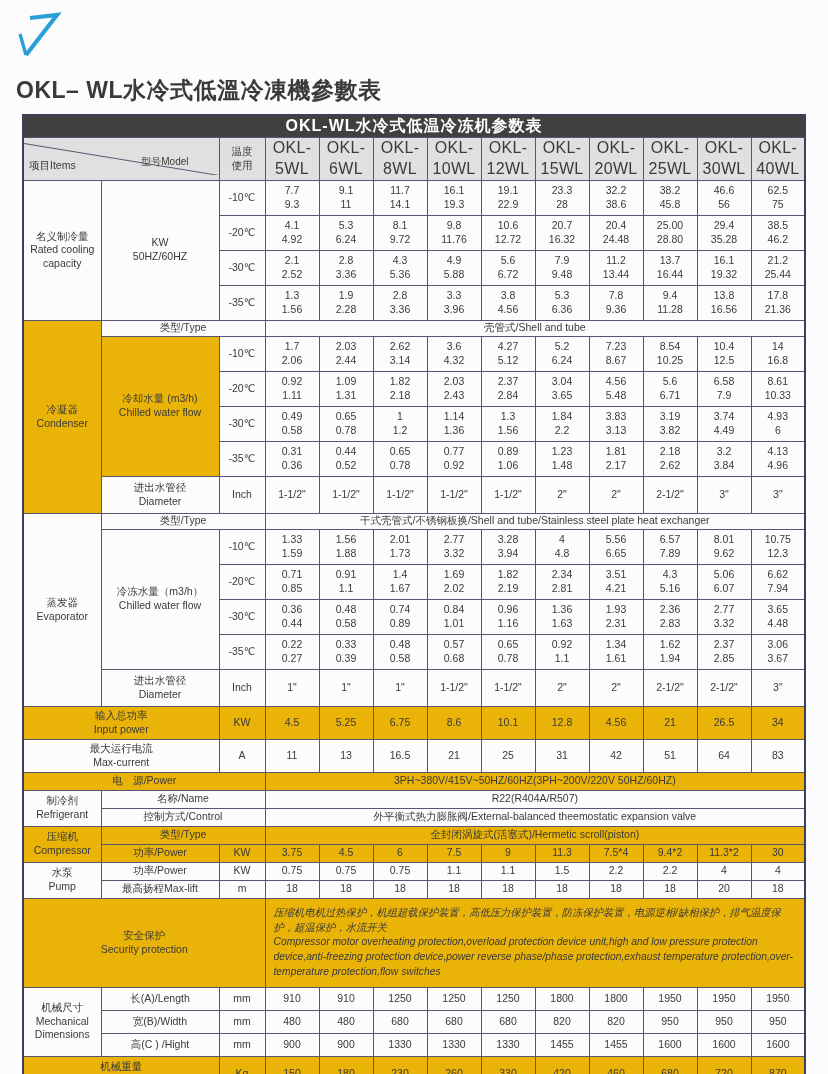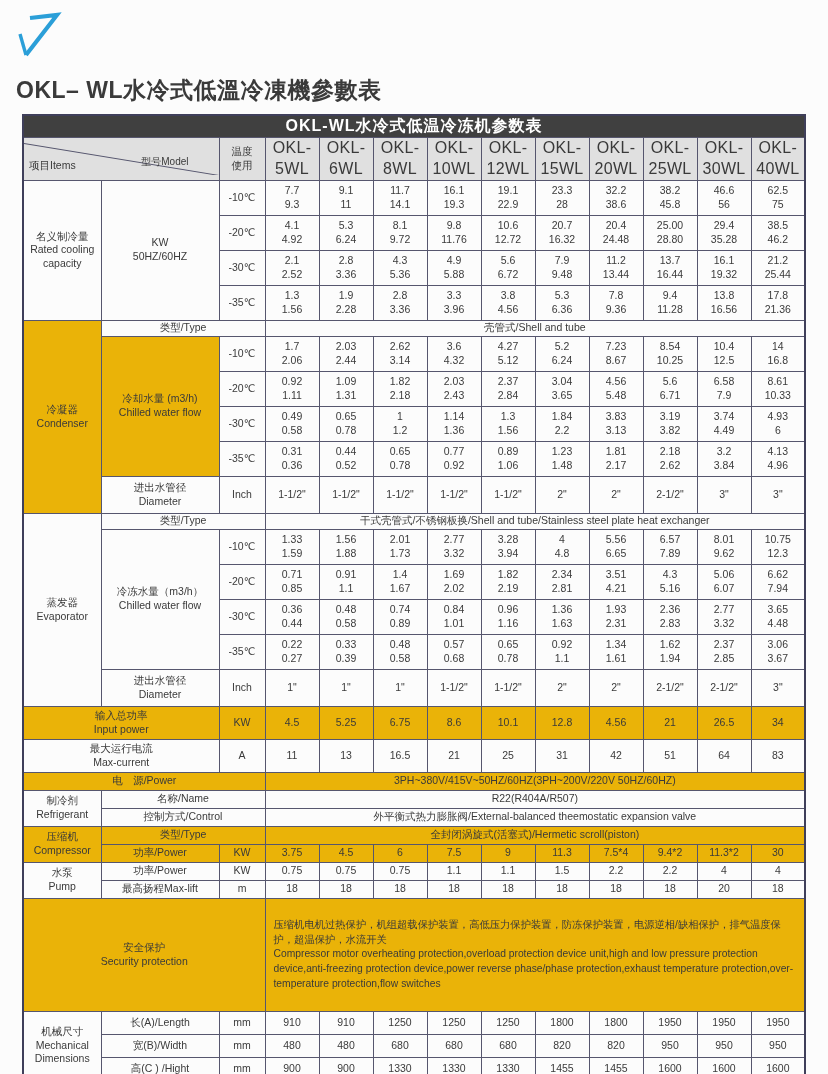--- a/index.html
+++ b/index.html
@@ -31,21 +31,21 @@
   .h-one td{height:17px;}
   .h-sec td{height:80px;}
   .h-dim td{height:22px;}
   .h-weight td{height:34px;}
   .corner-td{position:relative;padding:0;}
   .corner{position:relative;width:100%;height:32px;overflow:hidden;}
   .diag{position:absolute;left:0;top:0;width:200px;height:1px;background:#56566e;
         transform:rotate(9.3deg);transform-origin:0 0;}
   .corner .items{position:absolute;left:5px;bottom:2px;font-size:10.5px;}
   .corner .model{position:absolute;right:30px;top:12px;font-size:10px;}
-  .sec-text{text-align:left;padding:16px 8px;line-height:1.42;font-size:10.3px;}
+  .sec-text{text-align:left;padding:4px 8px;line-height:1.42;font-size:10.3px;font-style:italic;}
   .footnotes{margin:7px 0 0 22px;font-size:9.5px;line-height:1.6;color:#3d3d3d;width:792px;}
   .fn-indent{padding-left:38px;}
 </style>
 </head>
 <body>
 
 <div class="masthead">
   <div class="logo">
     <svg width="48" height="50" viewBox="0 0 48 50" fill="none">
       <polyline points="14,9 41,6 10,46" stroke="#2b9fd8" stroke-width="4.2" fill="none"></polyline>

